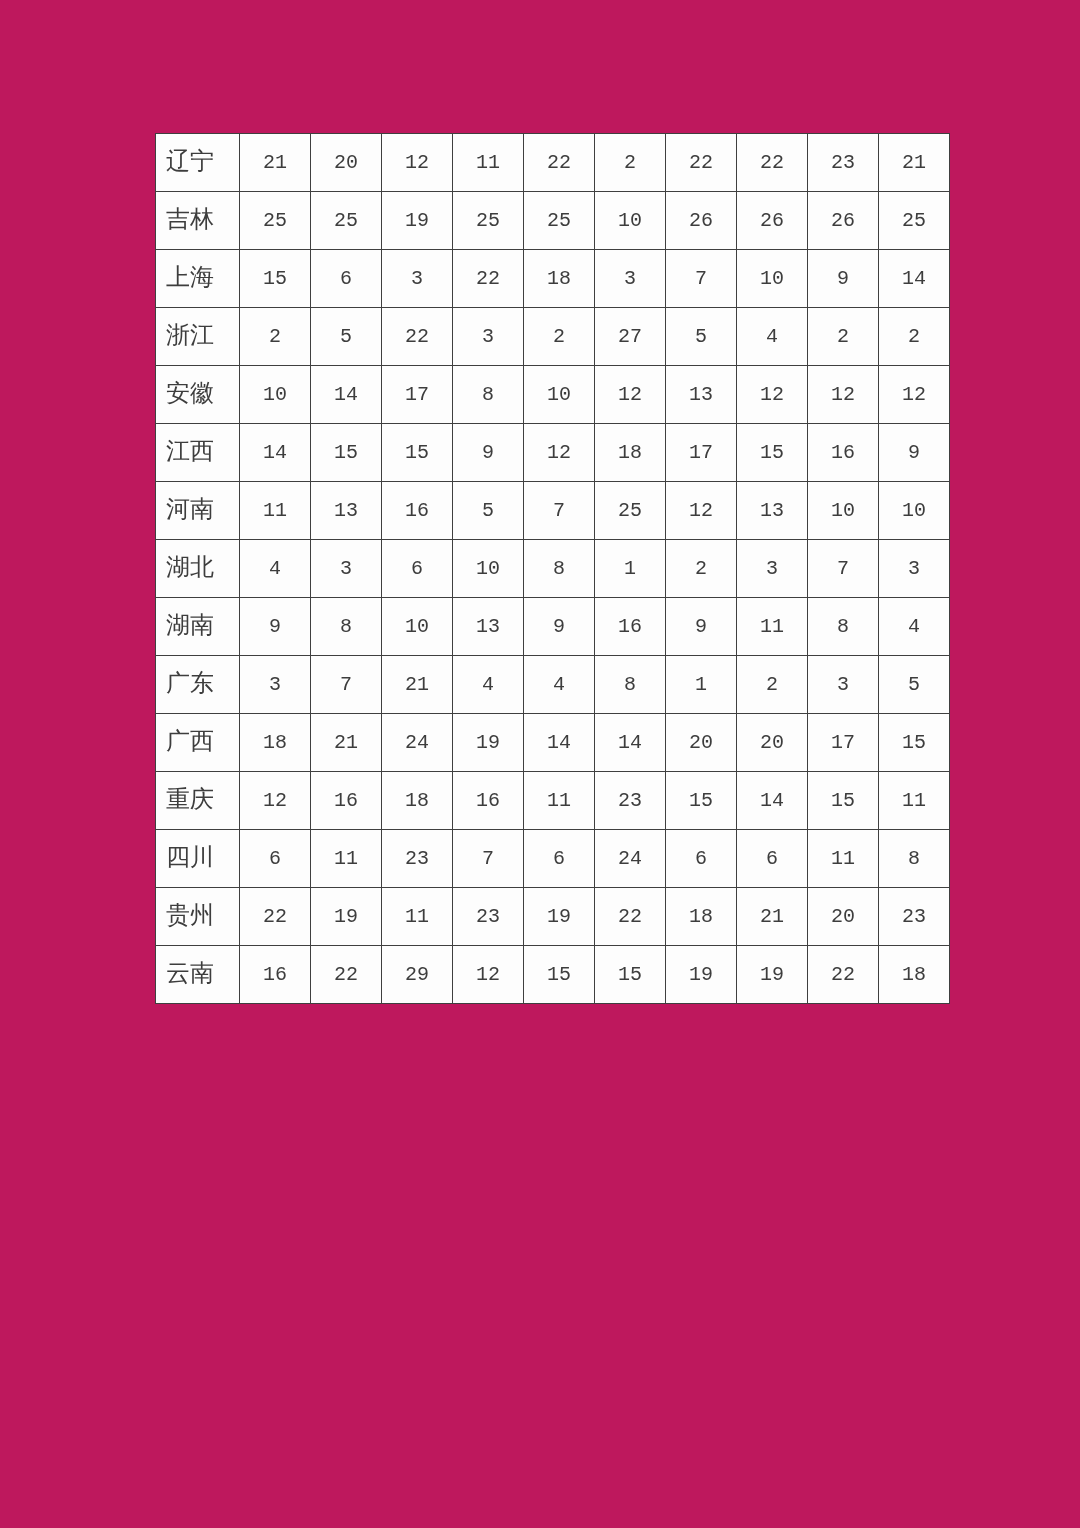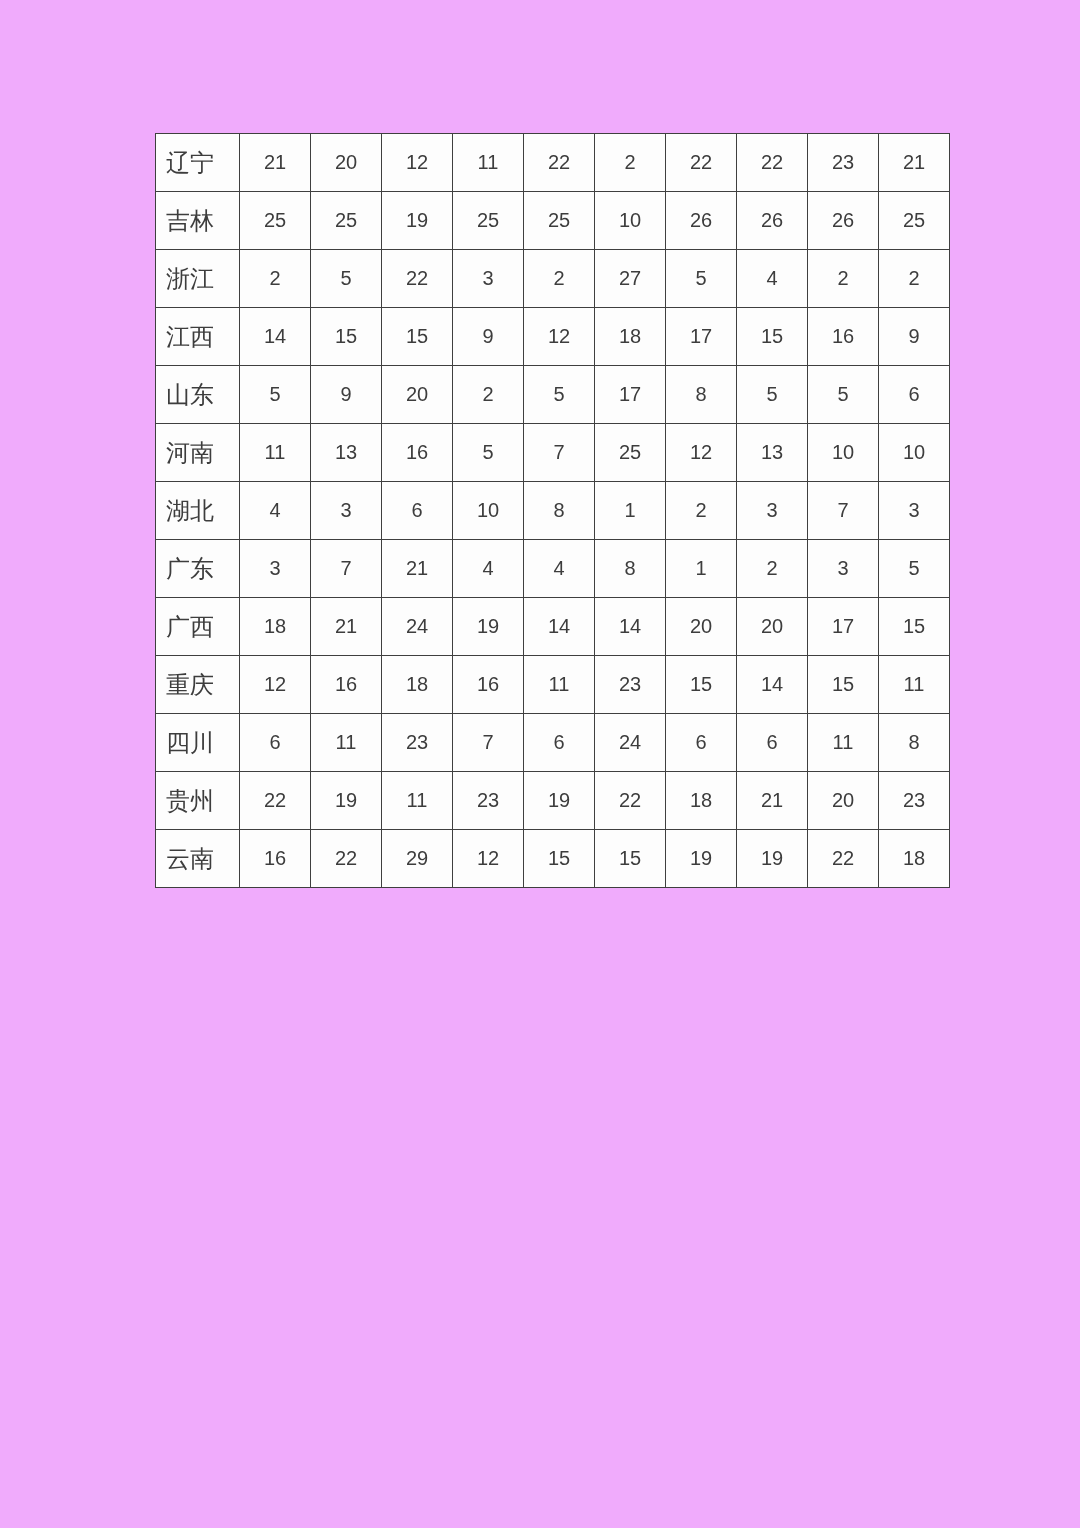--- a/index.html
+++ b/index.html
@@ -10,21 +10,22 @@
     width: 1080px;
     height: 1528px;
     background: #fdfdfd;
     font-family: "Liberation Sans", "DejaVu Sans", sans-serif;
     position: relative;
     overflow: hidden;
   }
   .page {
     position: absolute;
     inset: 0;
-    background: #f0abfc;
+    background: #be185d;
+    font-family: Liberation Mono, monospace;
   }
   table.rank-table {
     position: absolute;
     left: 155px;
     top: 133px;
     border-collapse: collapse;
     table-layout: fixed;
   }
   table.rank-table td {
     border: 1px solid #3f3f3f;
@@ -74,59 +75,72 @@
           <td class="value-cell">19</td>
           <td class="value-cell">25</td>
           <td class="value-cell">25</td>
           <td class="value-cell">10</td>
           <td class="value-cell">26</td>
           <td class="value-cell">26</td>
           <td class="value-cell">26</td>
           <td class="value-cell">25</td>
         </tr>
         <tr>
+          <td class="label-cell">上海</td>
+          <td class="value-cell">15</td>
+          <td class="value-cell">6</td>
+          <td class="value-cell">3</td>
+          <td class="value-cell">22</td>
+          <td class="value-cell">18</td>
+          <td class="value-cell">3</td>
+          <td class="value-cell">7</td>
+          <td class="value-cell">10</td>
+          <td class="value-cell">9</td>
+          <td class="value-cell">14</td>
+        </tr>
+        <tr>
           <td class="label-cell">浙江</td>
           <td class="value-cell">2</td>
           <td class="value-cell">5</td>
           <td class="value-cell">22</td>
           <td class="value-cell">3</td>
           <td class="value-cell">2</td>
           <td class="value-cell">27</td>
           <td class="value-cell">5</td>
           <td class="value-cell">4</td>
           <td class="value-cell">2</td>
           <td class="value-cell">2</td>
         </tr>
         <tr>
+          <td class="label-cell">安徽</td>
+          <td class="value-cell">10</td>
+          <td class="value-cell">14</td>
+          <td class="value-cell">17</td>
+          <td class="value-cell">8</td>
+          <td class="value-cell">10</td>
+          <td class="value-cell">12</td>
+          <td class="value-cell">13</td>
+          <td class="value-cell">12</td>
+          <td class="value-cell">12</td>
+          <td class="value-cell">12</td>
+        </tr>
+        <tr>
           <td class="label-cell">江西</td>
           <td class="value-cell">14</td>
           <td class="value-cell">15</td>
           <td class="value-cell">15</td>
           <td class="value-cell">9</td>
           <td class="value-cell">12</td>
           <td class="value-cell">18</td>
           <td class="value-cell">17</td>
           <td class="value-cell">15</td>
           <td class="value-cell">16</td>
           <td class="value-cell">9</td>
         </tr>
         <tr>
-          <td class="label-cell">山东</td>
-          <td class="value-cell">5</td>
-          <td class="value-cell">9</td>
-          <td class="value-cell">20</td>
-          <td class="value-cell">2</td>
-          <td class="value-cell">5</td>
-          <td class="value-cell">17</td>
-          <td class="value-cell">8</td>
-          <td class="value-cell">5</td>
-          <td class="value-cell">5</td>
-          <td class="value-cell">6</td>
-        </tr>
-        <tr>
           <td class="label-cell">河南</td>
           <td class="value-cell">11</td>
           <td class="value-cell">13</td>
           <td class="value-cell">16</td>
           <td class="value-cell">5</td>
           <td class="value-cell">7</td>
           <td class="value-cell">25</td>
           <td class="value-cell">12</td>
           <td class="value-cell">13</td>
           <td class="value-cell">10</td>
@@ -137,20 +151,33 @@
           <td class="value-cell">4</td>
           <td class="value-cell">3</td>
           <td class="value-cell">6</td>
           <td class="value-cell">10</td>
           <td class="value-cell">8</td>
           <td class="value-cell">1</td>
           <td class="value-cell">2</td>
           <td class="value-cell">3</td>
           <td class="value-cell">7</td>
           <td class="value-cell">3</td>
+        </tr>
+        <tr>
+          <td class="label-cell">湖南</td>
+          <td class="value-cell">9</td>
+          <td class="value-cell">8</td>
+          <td class="value-cell">10</td>
+          <td class="value-cell">13</td>
+          <td class="value-cell">9</td>
+          <td class="value-cell">16</td>
+          <td class="value-cell">9</td>
+          <td class="value-cell">11</td>
+          <td class="value-cell">8</td>
+          <td class="value-cell">4</td>
         </tr>
         <tr>
           <td class="label-cell">广东</td>
           <td class="value-cell">3</td>
           <td class="value-cell">7</td>
           <td class="value-cell">21</td>
           <td class="value-cell">4</td>
           <td class="value-cell">4</td>
           <td class="value-cell">8</td>
           <td class="value-cell">1</td>

